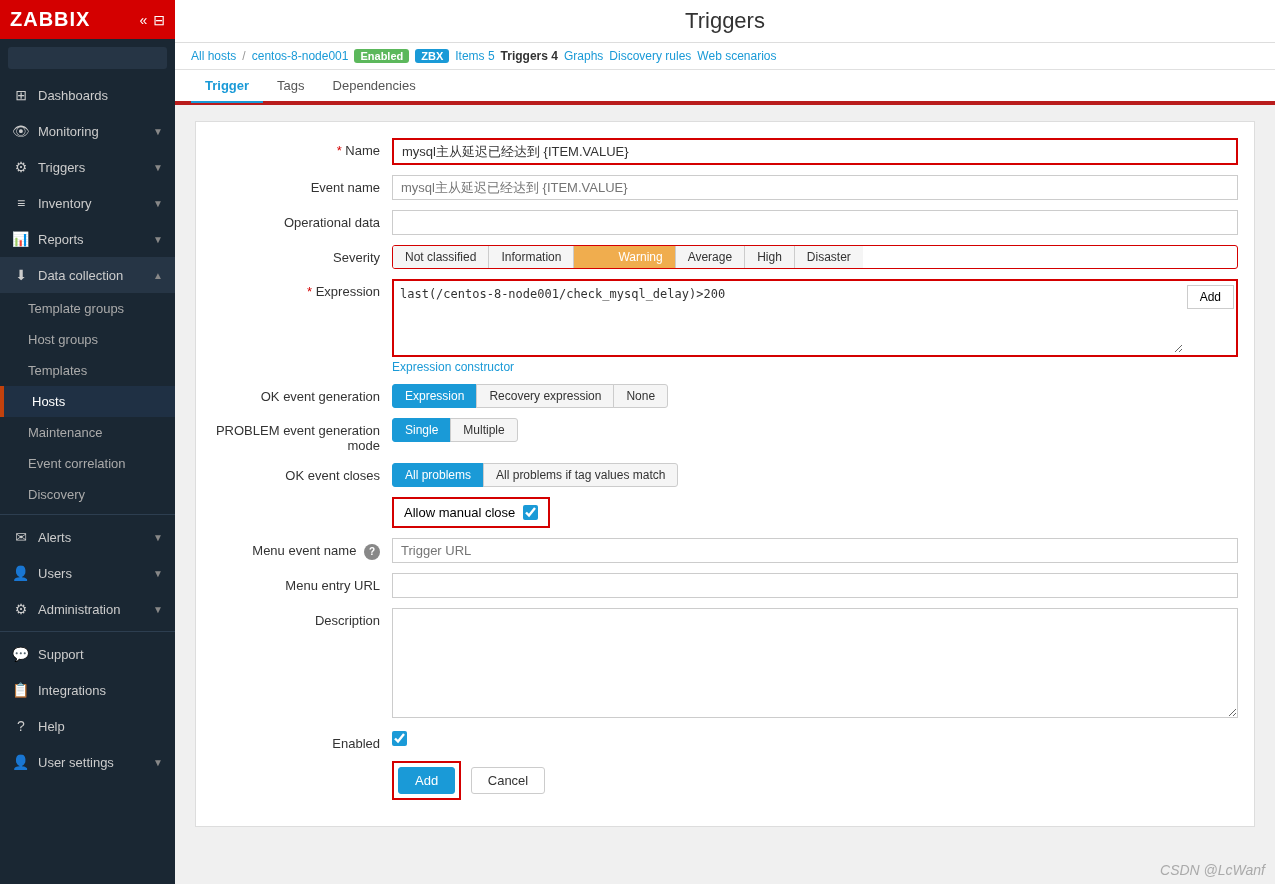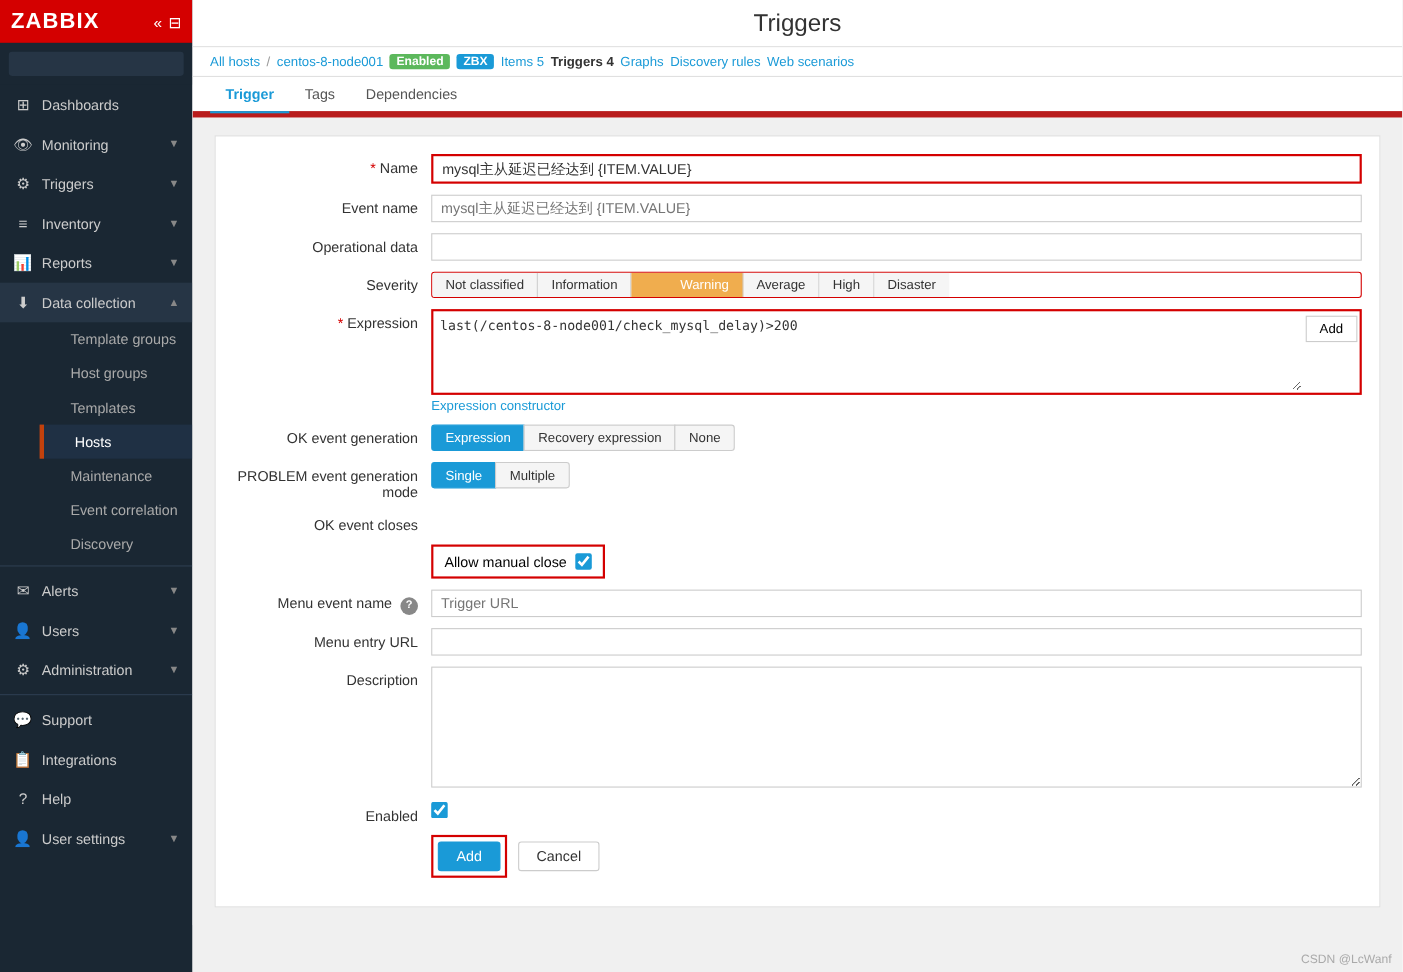--- a/index.html
+++ b/index.html
@@ -60,21 +60,20 @@
     .sidebar-nav-item .nav-icon { font-size: 14px; width: 18px; text-align: center; }
     .sidebar-nav-item .nav-arrow { margin-left: auto; font-size: 10px; color: #888; }
 
     .sidebar-sub-item {
       display: flex;
       align-items: center;
       padding: 8px 12px 8px 28px;
       color: #aaa;
       cursor: pointer;
       font-size: 13px;
-      margin-left: 36px;
     }
     .sidebar-sub-item.active { color: #fff; background: #1f3044; border-left: 4px solid #c2410c; }
 
     .sidebar-divider { height: 1px; background: #2d3e50; margin: 4px 0; }
 
     
     .main {
       flex: 1;
       display: flex;
       flex-direction: column;
@@ -121,21 +120,21 @@
       font-weight: bold;
       color: #fff;
     }
     .badge-enabled { background: #5cb85c; }
     .badge-zbx { background: #1a9ad7; }
 
     
     .tab-bar {
       background: #fff;
       padding: 0 16px;
-      border-bottom: 6px solid #b91c1c;
+      border-bottom: 4px solid #b91c1c;
       display: flex;
       gap: 0;
     }
     .tab-item {
       padding: 8px 14px;
       cursor: pointer;
       color: #555;
       font-size: 13px;
       border-bottom: 2px solid transparent;
       margin-bottom: -2px;
@@ -321,22 +320,23 @@
       font-weight: bold;
       cursor: pointer;
       margin-left: 4px;
     }
 
     
     .watermark {
       position: fixed;
       bottom: 6px;
       right: 10px;
-      font-size: 11px;
+      font-size: 14px;
       color: #aaa;
+      font-style: italic;
     }
   </style>
 </head>
 <body>
 
 <div class="sidebar">
   <div class="sidebar-logo">
     <span class="sidebar-logo-text">ZABBIX</span>
     <div class="sidebar-logo-icons">
       <span>«</span>
@@ -533,20 +533,26 @@
         <div class="form-control-wrap">
           <div class="btn-group">
             <button class="btn active">Single</button>
             <button class="btn">Multiple</button>
           </div>
         </div>
       </div>
 
       <div class="form-row">
         <div class="form-label">OK event closes</div>
+        <div class="form-control-wrap">
+          <div class="btn-group">
+            <button class="btn active">All problems</button>
+            <button class="btn">All problems if tag values match</button>
+          </div>
+        </div>
       </div>
 
       <div class="form-row">
         <div class="form-label"></div>
         <div class="form-control-wrap">
           <div class="allow-close-wrap">
             <span>Allow manual close</span>
             <input type="checkbox" class="form-checkbox" checked="" style="">
           </div>
         </div>

